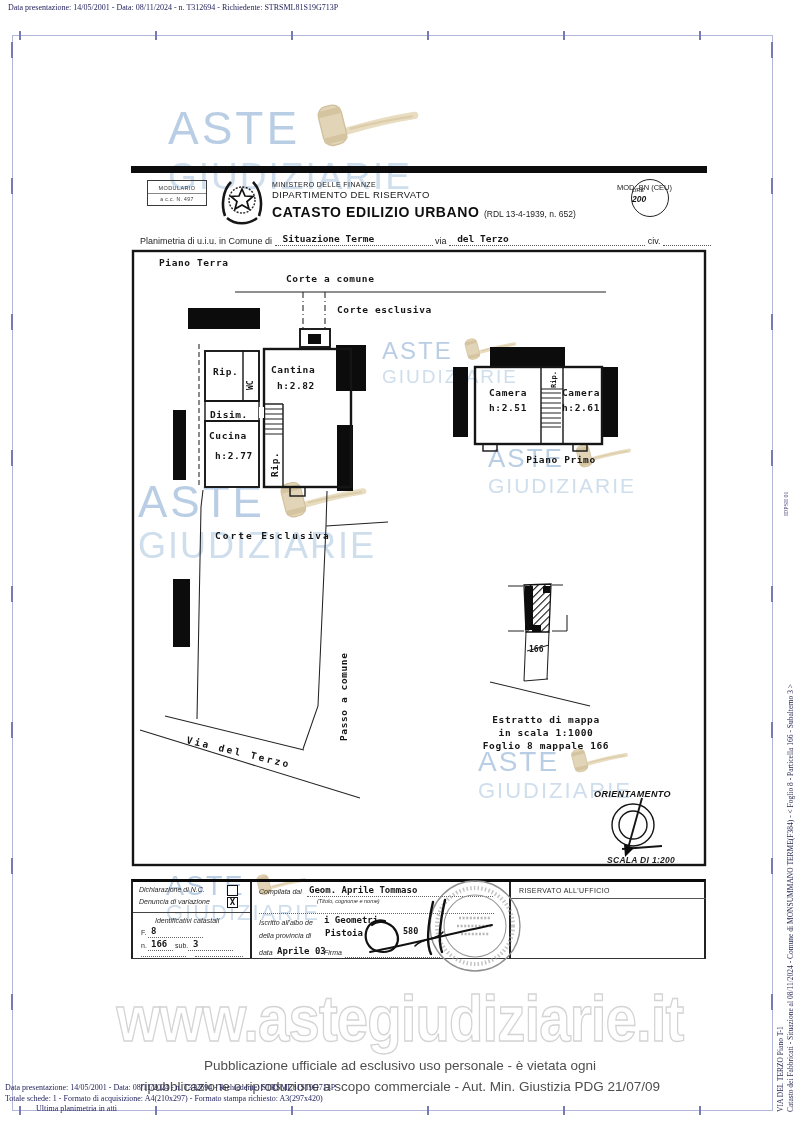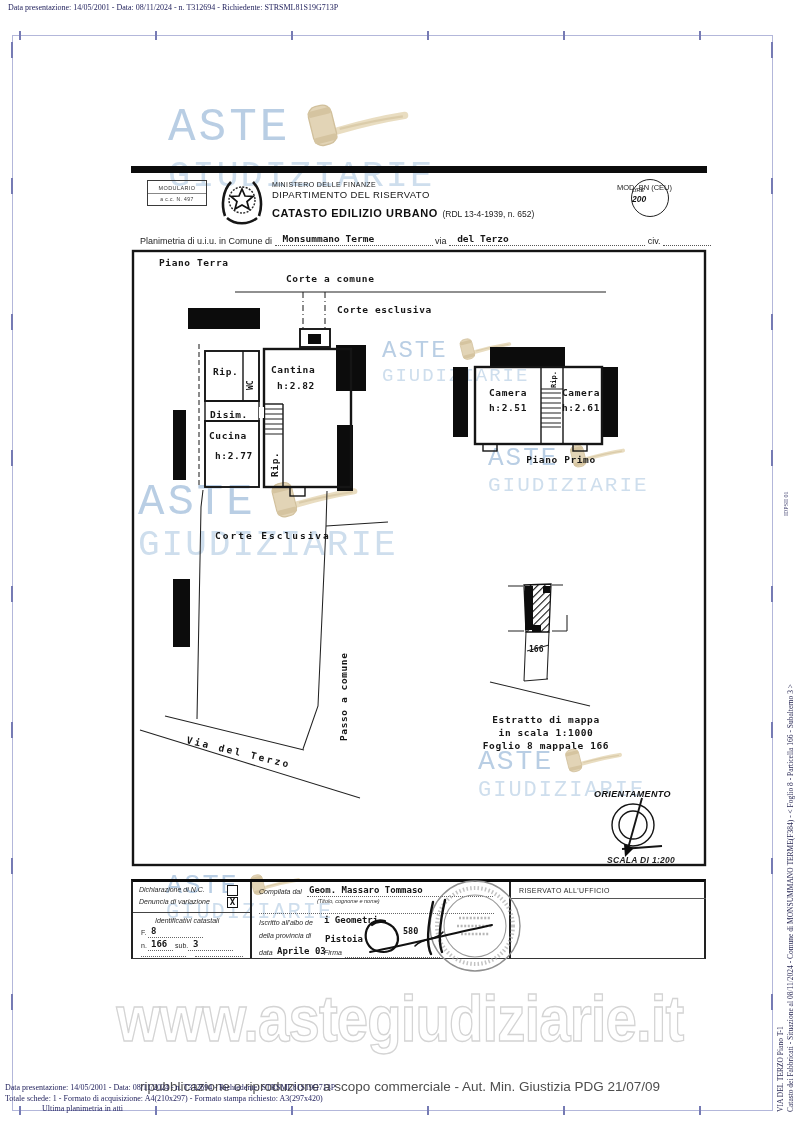--- a/index.html
+++ b/index.html
@@ -5,40 +5,40 @@
   html,body{margin:0;padding:0;background:#fff;}
   .page{position:relative;width:800px;height:1125px;background:#fff;overflow:hidden;
         font-family:"Liberation Sans",sans-serif;color:#1b1b1b;}
   .abs{position:absolute;}
 
   
   .meta{position:absolute;font-family:"Liberation Serif",serif;font-size:8px;color:#23235e;white-space:nowrap;z-index:6;}
   .top-meta{left:8px;top:3px;}
   .bm1{left:5px;top:1083px;}
   .bm2{left:5px;top:1094px;}
-  .bm3{left:11px;top:1104px;padding-left:31px;}
+  .bm3{left:5px;top:1104px;padding-left:31px;}
 
   
   .frame{position:absolute;inset:0;z-index:0;}
   .fline{position:absolute;background:#b3b7da;}
   .fl-top{left:12px;top:35px;width:761px;height:1px;}
   .fl-bottom{left:12px;top:1110px;width:761px;height:1px;}
   .fl-left{left:12px;top:35px;width:1px;height:1076px;}
   .fl-right{left:772px;top:35px;width:1px;height:1076px;}
   .tick{position:absolute;background:#767bb4;}
 
   
   .side-rot{position:absolute;left:776px;top:1112px;transform:rotate(-90deg);transform-origin:0 0;
             width:960px;font-family:"Liberation Serif",serif;font-size:7.5px;color:#2a2a55;
             line-height:9.5px;white-space:nowrap;z-index:6;}
   .side-code{position:absolute;left:783px;top:516px;transform:rotate(-90deg);transform-origin:0 0;
              font-family:"Liberation Serif",serif;font-size:6px;color:#3a3a6a;z-index:6;white-space:nowrap;}
 
   
-  .wm{position:absolute;z-index:1;line-height:1;font-family:Liberation Mono, monospace;}
+  .wm{position:absolute;z-index:1;line-height:1;}
   .wm-row{display:flex;align-items:center;}
   .wm-aste{font-weight:400;color:rgba(142,176,212,.62);letter-spacing:3px;}
   .wm-giud{display:block;font-weight:400;color:rgba(158,190,220,.5);letter-spacing:2px;margin-top:2px;}
   .gavel{opacity:.8;margin-left:6px;}
   .wm1{left:168px;top:100px;} .wm1 .wm-aste{font-size:46px;} .wm1 .wm-giud{font-size:37px;} .wm1 .gavel{width:118px;height:56px;}
   .wm2{left:382px;top:336px;} .wm2 .wm-aste{font-size:24px;letter-spacing:2px;} .wm2 .wm-giud{font-size:19px;} .wm2 .gavel{width:60px;height:29px;}
   .wm3{left:488px;top:442px;} .wm3 .wm-aste{font-size:26px;letter-spacing:2px;} .wm3 .wm-giud{font-size:21px;} .wm3 .gavel{width:64px;height:31px;}
   .wm4{left:138px;top:478px;} .wm4 .wm-aste{font-size:44px;} .wm4 .wm-giud{font-size:36px;} .wm4 .gavel{width:100px;height:48px;}
   .wm5{left:478px;top:746px;} .wm5 .wm-aste{font-size:28px;letter-spacing:2px;} .wm5 .wm-giud{font-size:22px;} .wm5 .gavel{width:66px;height:32px;}
   .wm6{left:166px;top:872px;} .wm6 .wm-aste{font-size:27px;letter-spacing:2px;} .wm6 .wm-giud{font-size:22px;} .wm6 .gavel{width:58px;height:28px;}
@@ -48,21 +48,21 @@
   .doc-el{position:absolute;z-index:2;}
 
   .modulario{left:147px;top:180px;width:60px;height:26px;border:1.2px solid #3a3a3a;
              text-align:center;font-size:5.5px;letter-spacing:.4px;color:#333;padding-top:4px;box-sizing:border-box;}
   .modulario .m2{display:block;font-size:5px;margin-top:2px;border-top:.5px solid #888;padding-top:2px;}
 
   .ministry{left:272px;top:181px;}
   .min1{font-size:7px;letter-spacing:.4px;color:#222;}
   .min2{font-size:9.5px;letter-spacing:.4px;color:#151515;margin-top:1px;}
   .cat-title{margin-top:3px;white-space:nowrap;}
-  .cat-title b{font-size:11px;letter-spacing:.6px;color:#0e0e0e;}
+  .cat-title b{font-size:14px;letter-spacing:.6px;color:#0e0e0e;}
   .cat-title span{font-size:8.5px;color:#222;}
 
   .mod-label{left:617px;top:183px;font-size:7.5px;color:#222;}
   .lire{left:631px;top:179px;width:38px;height:38px;border:1.6px solid #222;border-radius:50%;
         text-align:left;box-sizing:border-box;padding-top:7px;font-style:italic;}
   .lire .l1{display:block;font-size:5.5px;color:#222;}
   .lire .l2{display:block;font-size:8.5px;font-weight:bold;color:#111;margin-top:1px;}
 
   .planline{left:140px;top:234px;width:564px;font-size:9px;color:#1d1d1d;white-space:nowrap;}
   .dotfield{display:inline-block;border-bottom:1px dotted #555;position:relative;height:11px;vertical-align:bottom;}
@@ -247,21 +247,21 @@
 
   <div class="doc-el mod-label">MOD. BN (CEU)</div>
   <div class="doc-el lire">
     <span class="l1">LIRE</span>
     <span class="l2">200</span>
   </div>
 
   <div class="doc-el planline">
     <span>Planimetria di u.i.u. in Comune di</span>
     <span class="dotfield" style="width:158px;">
-      <span class="tw">Monsummano Terme</span></span>
+      <span class="tw">Situazione Terme</span></span>
     <span>via</span>
     <span class="dotfield" style="width:196px;">
       <span class="tw">del Terzo</span></span>
     <span>civ.</span>
     <span class="dotfield" style="width:48px;"></span>
   </div>
 
   <svg class="doc-el plan-svg" width="576" height="618" viewBox="0 0 576 618">
     <rect x="2" y="2" width="572" height="614" class="w25"></rect>
 
@@ -376,28 +376,28 @@
     <span class="lbl abs" style="left:8px;top:60px;font-style:normal;">n.</span>
     <span class="twv abs" style="left:18px;top:57px;">166</span>
     <span class="lbl abs" style="left:42px;top:60px;font-style:normal;">sub.</span>
     <span class="twv abs" style="left:60px;top:57px;">3</span>
     <span class="dot" style="left:15px;top:67px;width:25px;"></span>
     <span class="dot" style="left:55px;top:67px;width:45px;"></span>
     <span class="dot" style="left:8px;top:73px;width:45px;"></span>
     <span class="dot" style="left:62px;top:73px;width:48px;"></span>
 
     <span class="lbl abs" style="left:126px;top:6px;">Compilata dal</span>
-    <span class="twv abs" style="left:176px;top:3px;">Geom. Massaro Tommaso</span>
+    <span class="twv abs" style="left:176px;top:3px;">Geom. Aprile Tommaso</span>
     <span class="dot" style="left:174px;top:13px;width:186px;"></span>
     <span class="lbl abs" style="left:184px;top:16px;font-size:5.5px;">(Titolo, cognome e nome)</span>
     <span class="dot" style="left:126px;top:30px;width:235px;"></span>
     <span class="lbl abs" style="left:126px;top:37px;">Iscritto all'albo de</span>
     <span class="twv abs" style="left:191px;top:33px;">i Geometri</span>
     <span class="lbl abs" style="left:126px;top:50px;">della provincia di</span>
-    <span class="twv abs" style="left:192px;top:52px;">Pistoia</span>
+    <span class="twv abs" style="left:192px;top:46px;">Pistoia</span>
     <span class="twv abs" style="left:270px;top:44px;font-size:8.5px;">580</span>
     <span class="lbl abs" style="left:126px;top:67px;">data</span>
     <span class="twv abs" style="left:144px;top:64px;">Aprile 03</span>
     <span class="lbl abs" style="left:191px;top:67px;">Firma</span>
     <span class="dot" style="left:212px;top:74px;width:95px;"></span>
 
     <span class="lbl abs" style="left:386px;top:5px;font-style:normal;font-size:7px;letter-spacing:.4px;">RISERVATO ALL'UFFICIO</span>
     <div class="hline" style="left:377px;top:16px;width:196px;background:#555;"></div>
   </div>
 
@@ -411,19 +411,20 @@
     <g stroke="#111" fill="none" stroke-linecap="round">
       <path d="M30 55 C8 50 4 80 22 85 C41 90 49 73 38 61 C31 55 22 54 17 59" stroke-width="2.2"></path>
       <path d="M15 86 C55 78 95 68 137 59" stroke-width="2"></path>
       <path d="M78 36 C73 58 71 78 76 88" stroke-width="2.4"></path>
       <path d="M90 34 C85 56 83 76 87 86" stroke-width="2.4"></path>
       <path d="M60 80 C70 70 80 76 88 66" stroke-width="1.6"></path>
     </g>
   </svg>
 
   <div class="www">www.astegiudiziarie.it</div>
+  <div class="footer f1">Pubblicazione ufficiale ad esclusivo uso personale - è vietata ogni</div>
   <div class="footer f2">ripubblicazione o riproduzione a scopo commerciale - Aut. Min. Giustizia PDG 21/07/09</div>
 
   <div class="meta bm1">Data presentazione: 14/05/2001 - Data: 08/11/2024 - n. T312694 - Richiedente: STRSML81S19G713P</div>
   <div class="meta bm2">Totale schede: 1 - Formato di acquisizione: A4(210x297)  - Formato stampa richiesto: A3(297x420)</div>
   <div class="meta bm3">Ultima planimetria in atti</div>
 
 </div>
 
 </body></html>

